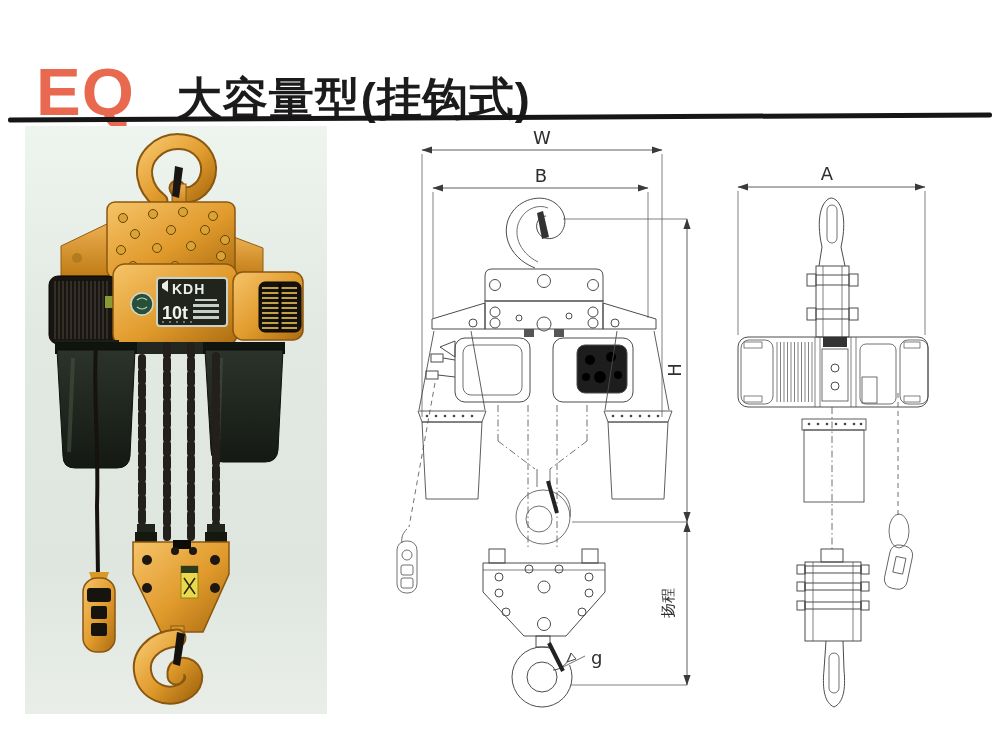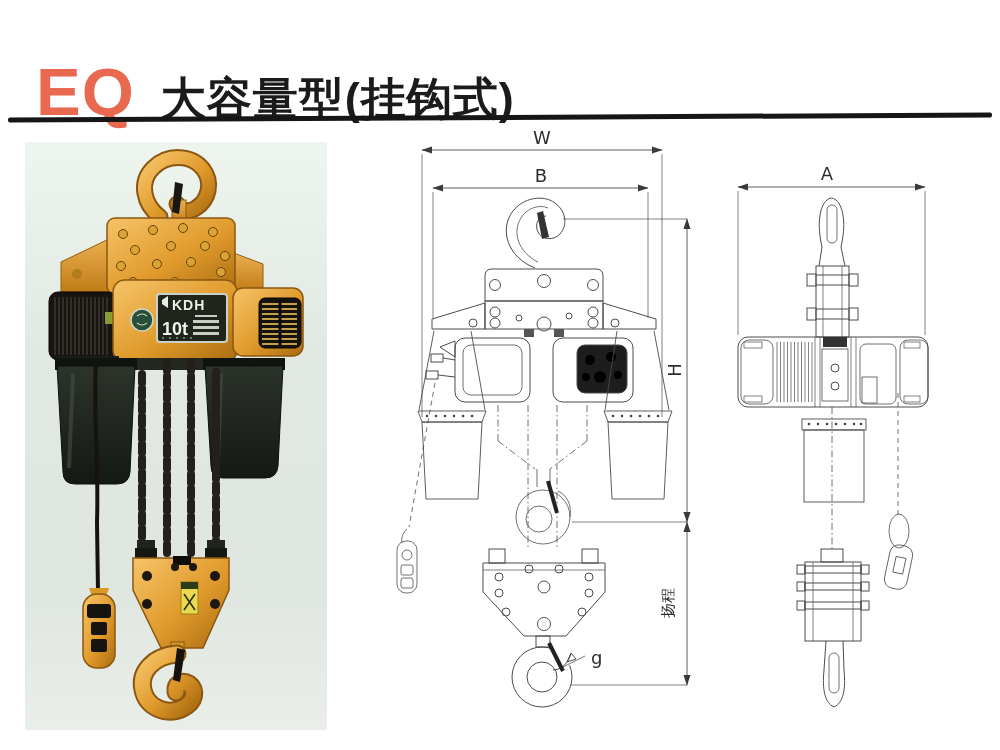--- a/index.html
+++ b/index.html
@@ -1,23 +1,23 @@
 <!DOCTYPE html>
 <html><head>
 <meta charset="utf-8">
 <style>
   html,body{margin:0;padding:0;background:#ffffff;}
   .page{position:relative;width:1000px;height:750px;background:#ffffff;overflow:hidden;
         font-family:"Liberation Sans","DejaVu Sans",sans-serif;}
-  .header{position:absolute;left:36px;top:38px;display:flex;align-items:flex-end;gap:26px;}
+  .header{position:absolute;left:36px;top:38px;display:flex;align-items:flex-end;gap:42px;}
   .series-code{font-size:67px;line-height:0.95;font-weight:800;color:#e8694f;letter-spacing:1px;}
   .page-title{font-size:45px;line-height:1.0;font-weight:700;color:#1b1b1b;padding-bottom:3px;letter-spacing:1px;margin-top:38px;}
   .rule{position:absolute;left:8px;top:115px;width:984px;height:5px;background:#161616;
         transform:rotate(-0.30deg);border-radius:2px;}
-  .photo-wrap{position:absolute;left:25px;top:142px;width:302px;height:588px;}
+  .photo-wrap{position:absolute;left:25px;top:126px;width:302px;height:588px;}
   .front-view{position:absolute;left:385px;top:125px;width:320px;height:625px;}
   .side-view{position:absolute;left:710px;top:125px;width:290px;height:625px;}
   svg{display:block;}
   .dim{font-family:"DejaVu Sans",sans-serif;font-size:18px;fill:#2e2e2e;}
   .dimcjk{font-family:"DejaVu Sans",sans-serif;font-size:15px;fill:#2e2e2e;}
   .lbl-brand{font-family:"Liberation Sans",sans-serif;font-size:14px;font-weight:700;
              fill:#eaeee5;letter-spacing:1px;}
   .lbl-cap{font-family:"Liberation Sans",sans-serif;font-size:18px;font-weight:700;fill:#f0f3ec;}
 </style>
 </head>

